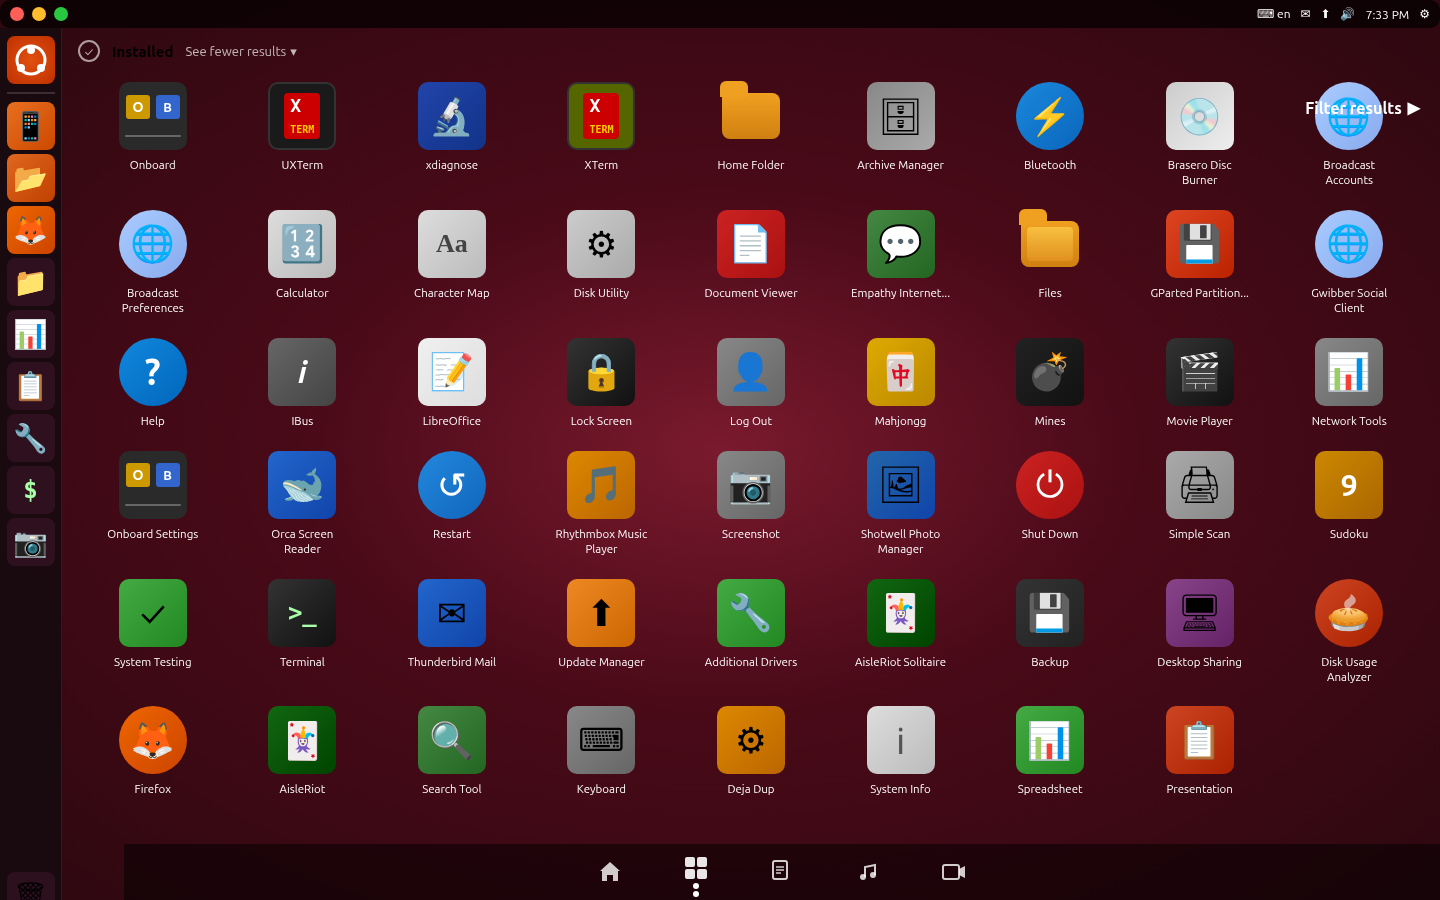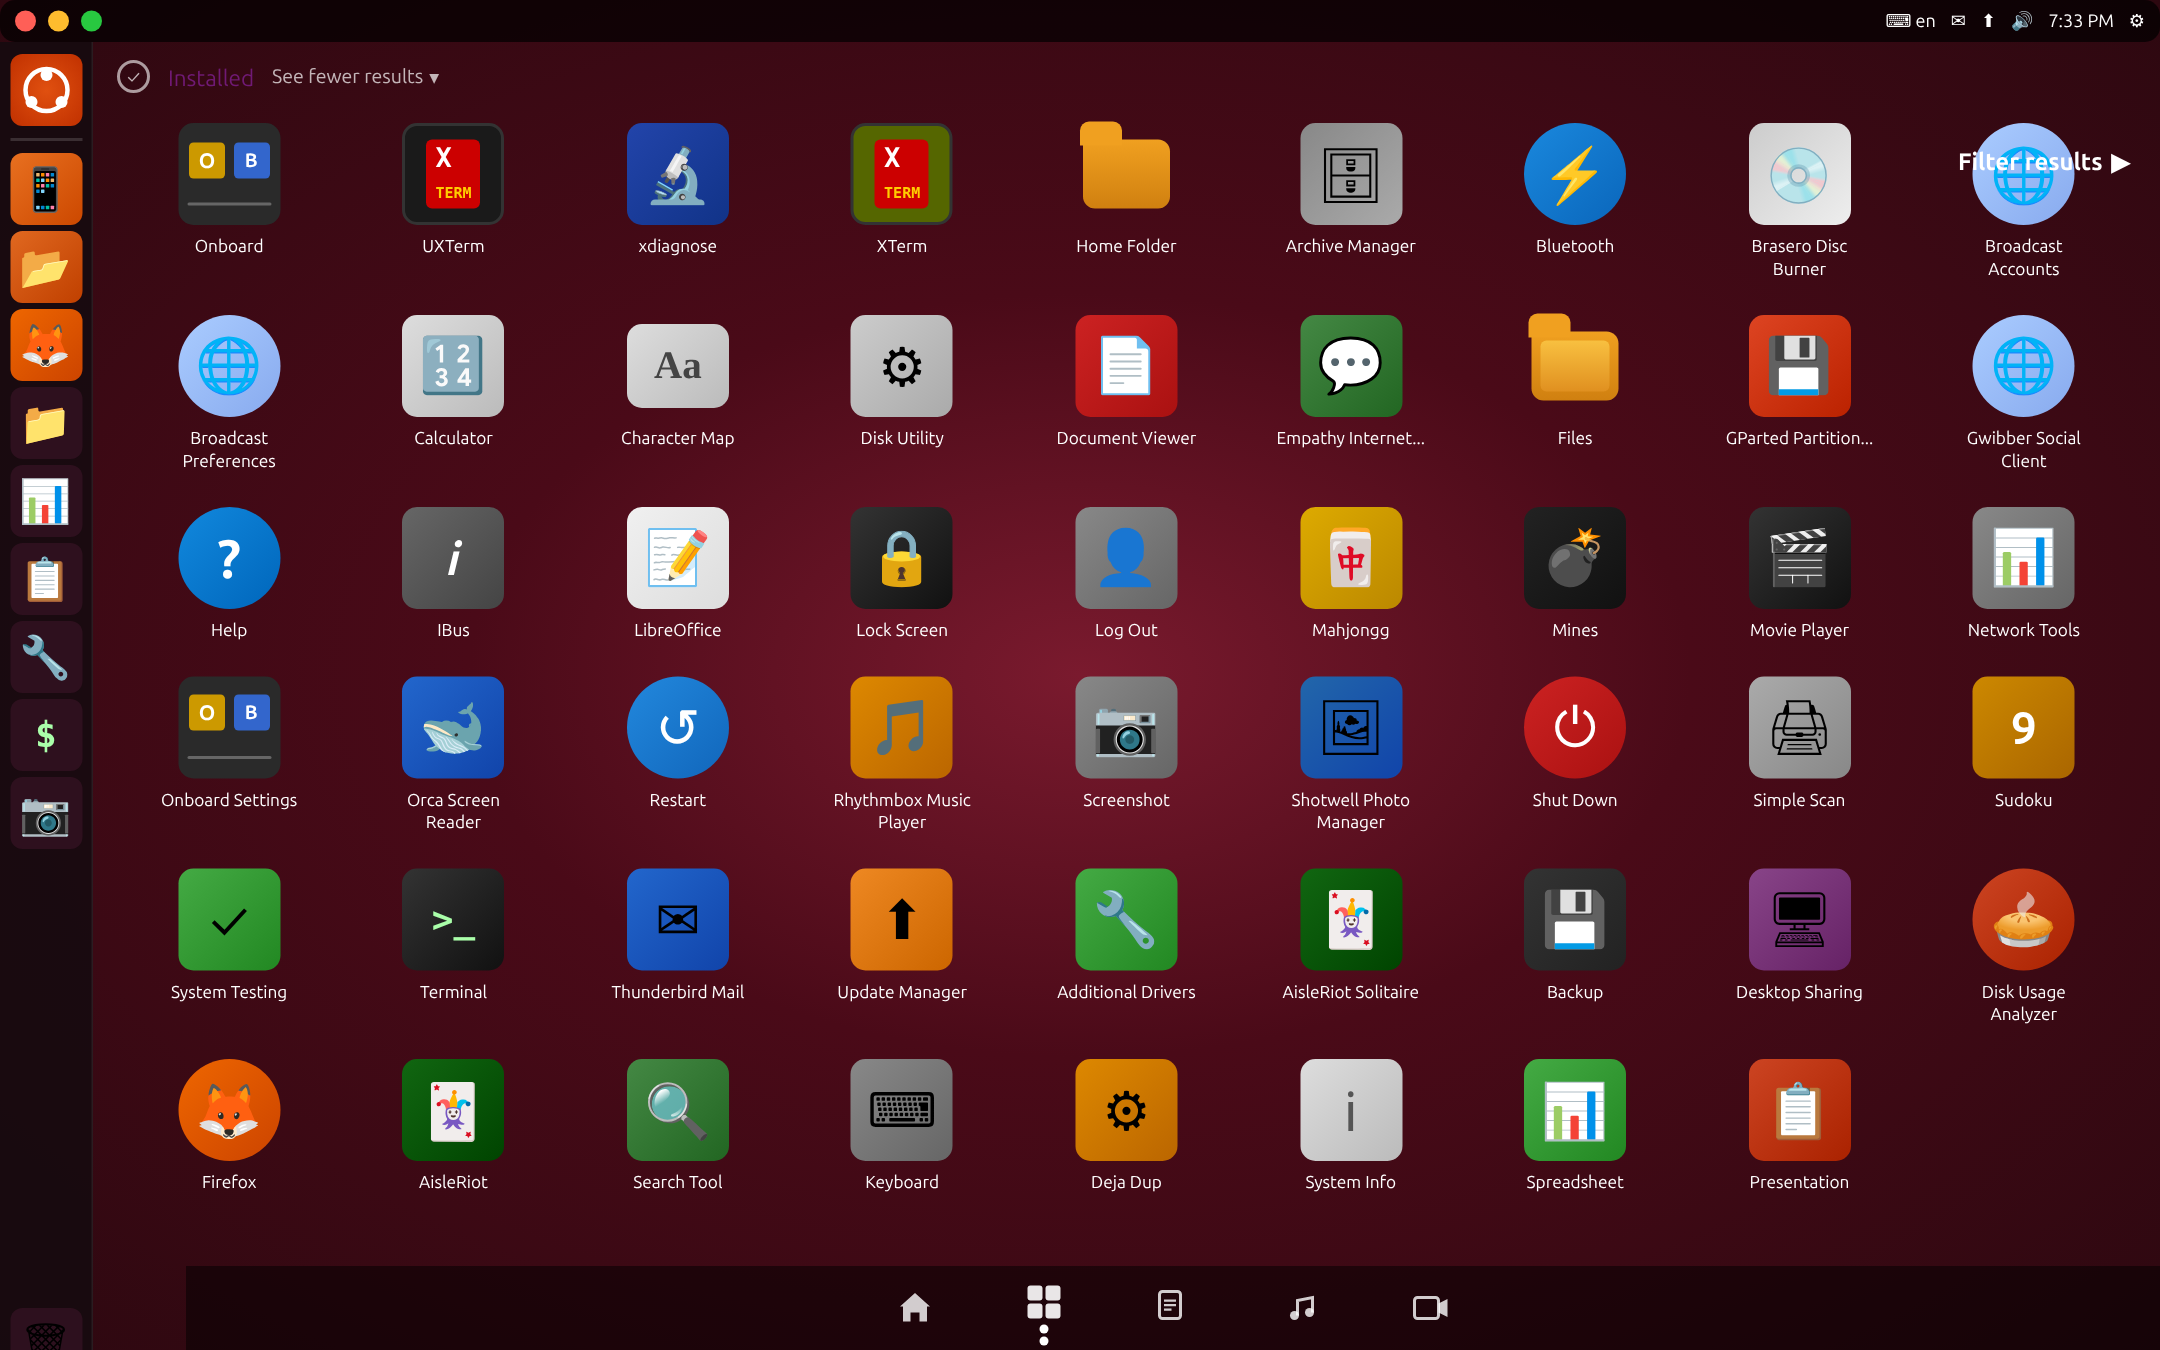--- a/index.html
+++ b/index.html
@@ -95,23 +95,23 @@
       height: 22px;
       border: 2px solid rgba(255,255,255,0.6);
       border-radius: 50%;
       display: flex;
       align-items: center;
       justify-content: center;
       color: rgba(255,255,255,0.7);
       font-size: 12px;
     }
     .installed-label {
-      color: #701a75;
+      color: #000000;
       font-size: 15px;
-      font-weight: normal;
+      font-weight: bold;
     }
     .see-fewer {
       color: rgba(255,255,255,0.7);
       font-size: 13px;
       cursor: pointer;
       display: flex;
       align-items: center;
       gap: 4px;
     }
 
@@ -382,21 +382,21 @@
 
     <div class="app-item">
       <div class="app-icon-wrapper">
         <div style="width:68px;height:68px;background:linear-gradient(135deg,#ddd,#bbb);border-radius:10px;display:flex;align-items:center;justify-content:center;font-size:36px;">🔢</div>
       </div>
       <span class="app-label">Calculator</span>
     </div>
 
     <div class="app-item">
       <div class="app-icon-wrapper">
-        <div style="width:68px;height:56px;background:linear-gradient(135deg,#ddd,#bbb);border-radius:10px;display:flex;align-items:center;justify-content:center;font-size:26px;font-weight:bold;color:#444;font-family:serif;">Aa</div>
+        <div style="width:68px;height:68px;background:linear-gradient(135deg,#ddd,#bbb);border-radius:10px;display:flex;align-items:center;justify-content:center;font-size:26px;font-weight:bold;color:#444;font-family:serif;">Aa</div>
       </div>
       <span class="app-label">Character Map</span>
     </div>
 
     <div class="app-item">
       <div class="app-icon-wrapper">
         <div style="width:68px;height:68px;background:linear-gradient(135deg,#ccc,#aaa);border-radius:10px;display:flex;align-items:center;justify-content:center;font-size:36px;">⚙</div>
       </div>
       <span class="app-label">Disk Utility</span>
     </div>

